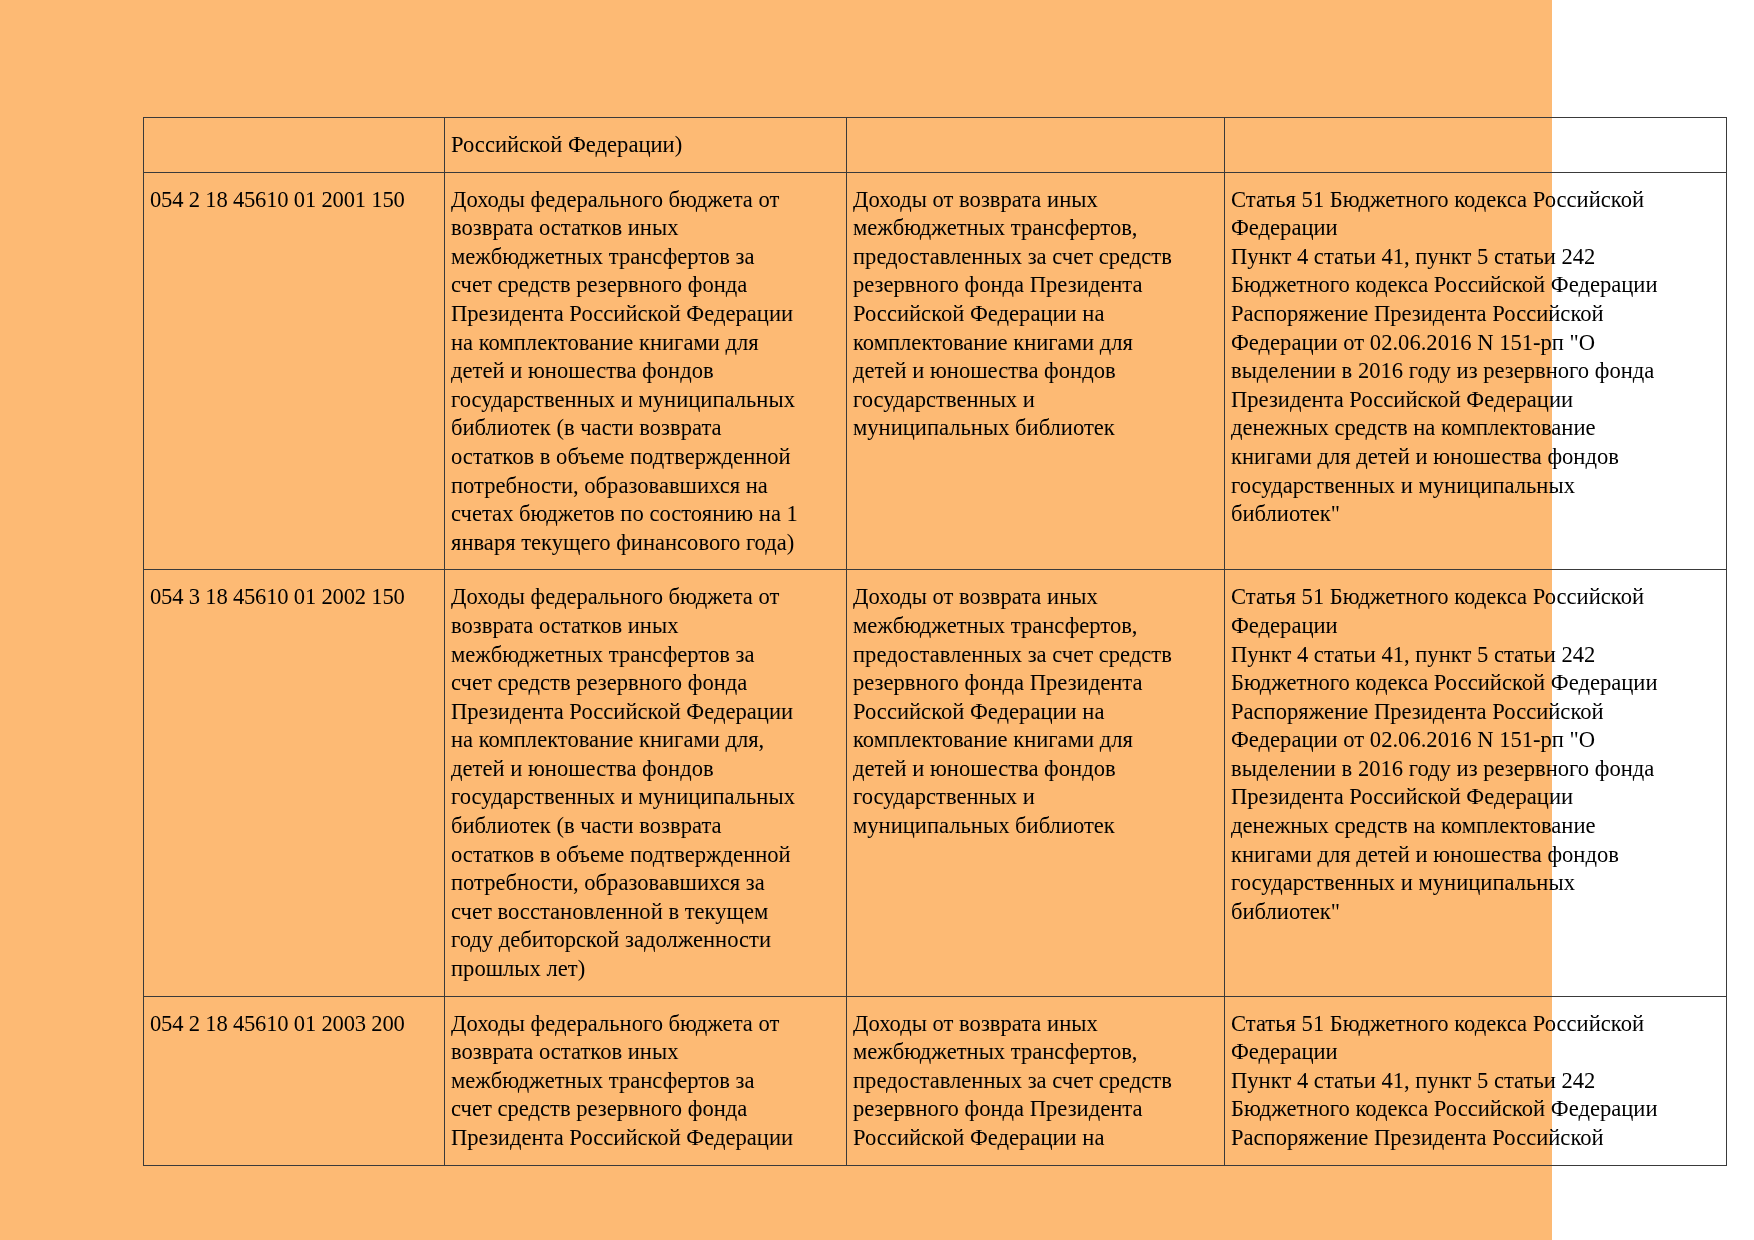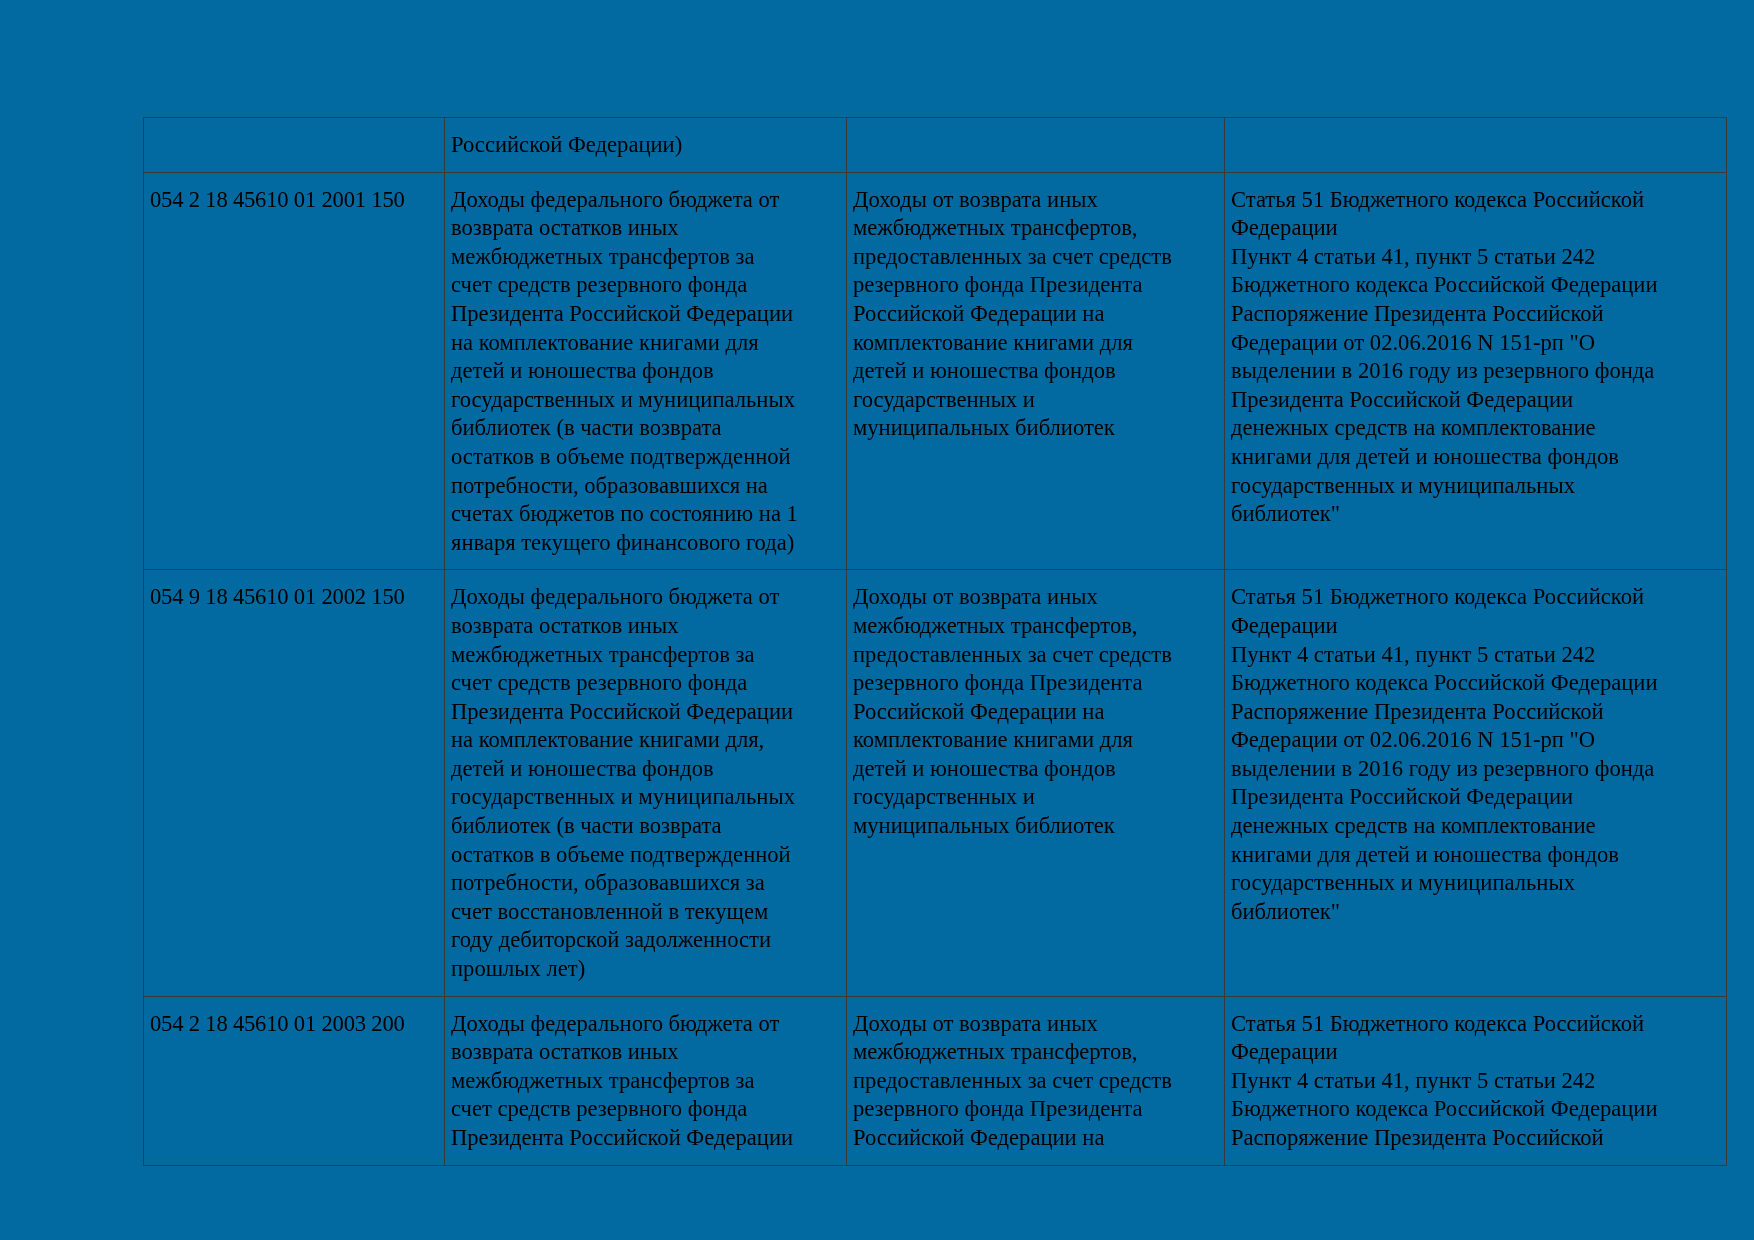--- a/index.html
+++ b/index.html
@@ -12,23 +12,23 @@
       height: 1240px;
       position: relative;
       overflow: hidden;
       font-family: "Liberation Serif", "DejaVu Serif", serif;
       color: #000000;
     }
     .page {
       position: absolute;
       left: 0;
       top: 0;
-      width: 1754px;
+      width: 1552px;
       height: 1240px;
-      background: #0369a1;
+      background: #fdba74;
     }
     table.doc-table {
       position: absolute;
       left: 143px;
       top: 117px;
       width: 1583px;
       border-collapse: collapse;
       table-layout: fixed;
     }
     table.doc-table td {
@@ -102,21 +102,21 @@
 Распоряжение Президента Российской
 Федерации от 02.06.2016 N 151-рп "О
 выделении в 2016 году из резервного фонда
 Президента Российской Федерации
 денежных средств на комплектование
 книгами для детей и юношества фондов
 государственных и муниципальных
 библиотек"</td>
       </tr>
       <tr class="row-2">
-        <td class="code-cell">054 9 18 45610 01 2002 150</td>
+        <td class="code-cell">054 3 18 45610 01 2002 150</td>
         <td>Доходы федерального бюджета от
 возврата остатков иных
 межбюджетных трансфертов за
 счет средств резервного фонда
 Президента Российской Федерации
 на комплектование книгами для,
 детей и юношества фондов
 государственных и муниципальных
 библиотек (в части возврата
 остатков в объеме подтвержденной

